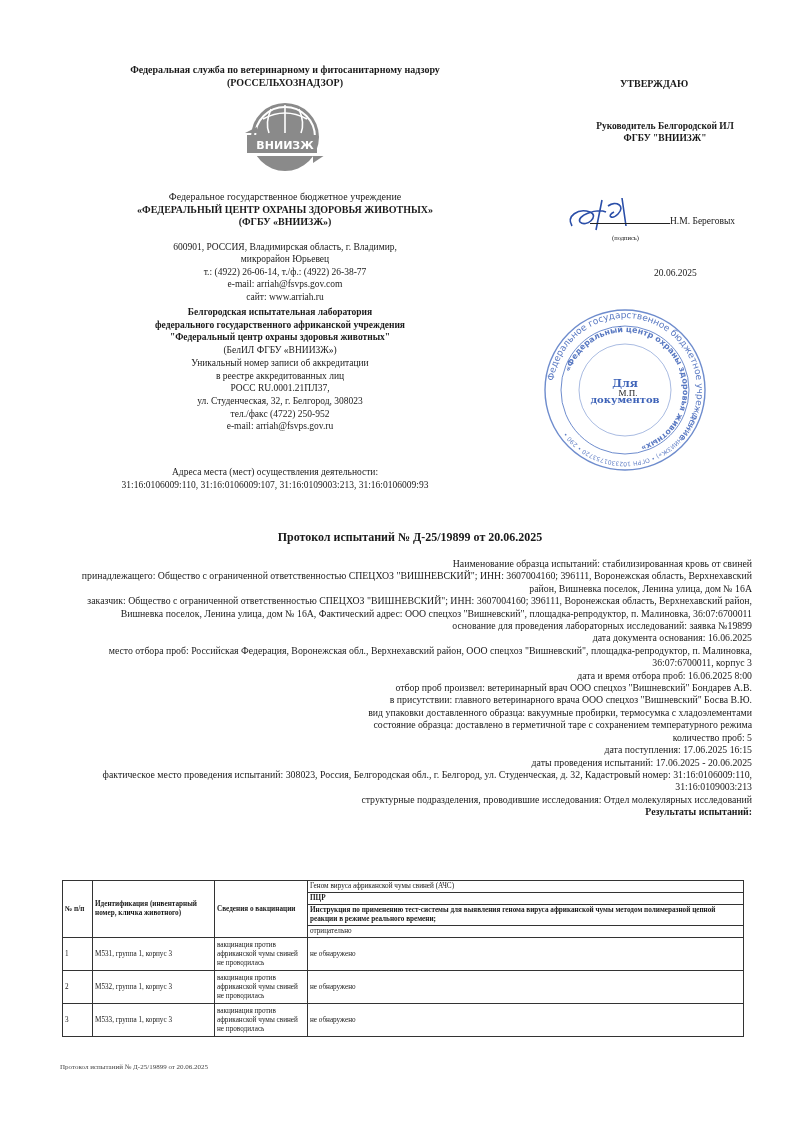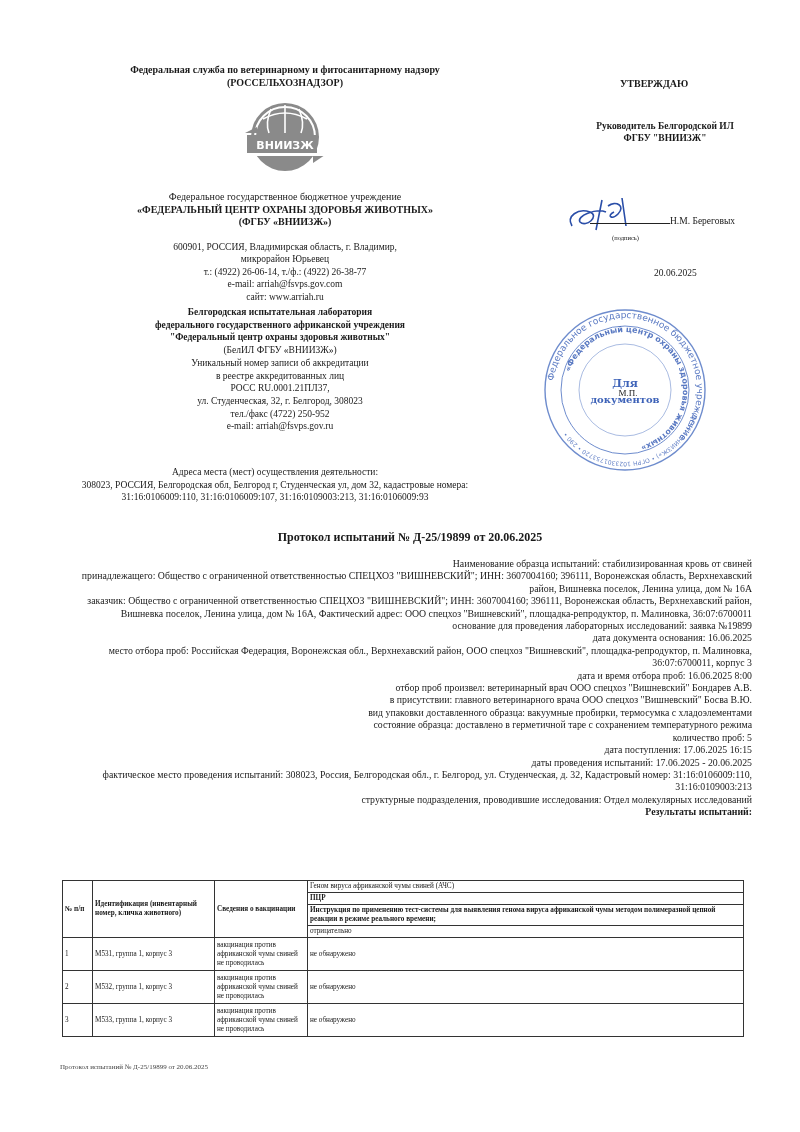--- a/index.html
+++ b/index.html
@@ -106,21 +106,20 @@
       <textPath href="#outerArc" startOffset="55%">(ФГБУ «ВНИИЗЖ») • ОГРН 1023301753720 • 290 •</textPath>
     </text>
     <text x="85" y="82" text-anchor="middle" font-family="DejaVu Serif, serif" font-size="11" font-weight="bold" fill="#3d62b8">Для</text>
     <text x="85" y="98" text-anchor="middle" font-family="DejaVu Serif, serif" font-size="10" font-weight="bold" fill="#3d62b8">документов</text>
     <text x="88" y="91" text-anchor="middle" font-family="Liberation Serif, serif" font-size="9" fill="#222">М.П.</text>
   </svg>
 </div>
 
 <div class="abs activity c">
   <div>Адреса места (мест) осуществления деятельности:</div>
-  <div>308023, РОССИЯ, Белгородская обл, Белгород г, Студенческая ул, дом 32, кадастровые номера:</div>
   <div>31:16:0106009:110, 31:16:0106009:107, 31:16:0109003:213, 31:16:0106009:93</div>
 </div>
 
 <div class="abs title c">Протокол испытаний № Д-25/19899 от 20.06.2025</div>
 
 <div class="abs body-text">
   <p>Наименование образца испытаний: стабилизированная кровь от свиней</p>
   <p>принадлежащего: Общество с ограниченной ответственностью СПЕЦХОЗ "ВИШНЕВСКИЙ"; ИНН: 3607004160; 396111, Воронежская область, Верхнехавский район, Вишневка поселок, Ленина улица, дом № 16А</p>
   <p>заказчик: Общество с ограниченной ответственностью СПЕЦХОЗ "ВИШНЕВСКИЙ"; ИНН: 3607004160; 396111, Воронежская область, Верхнехавский район, Вишневка поселок, Ленина улица, дом № 16А, Фактический адрес: ООО спецхоз "Вишневский", площадка-репродуктор, п. Малиновка, 36:07:6700011</p>
   <p>основание для проведения лабораторных исследований: заявка №19899</p>

